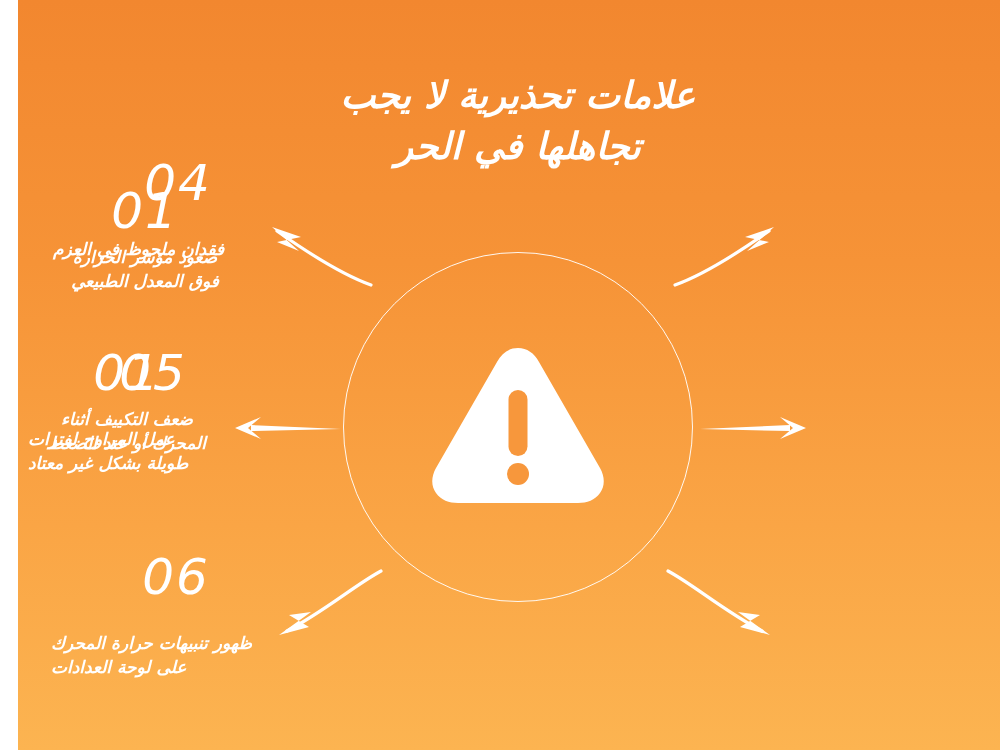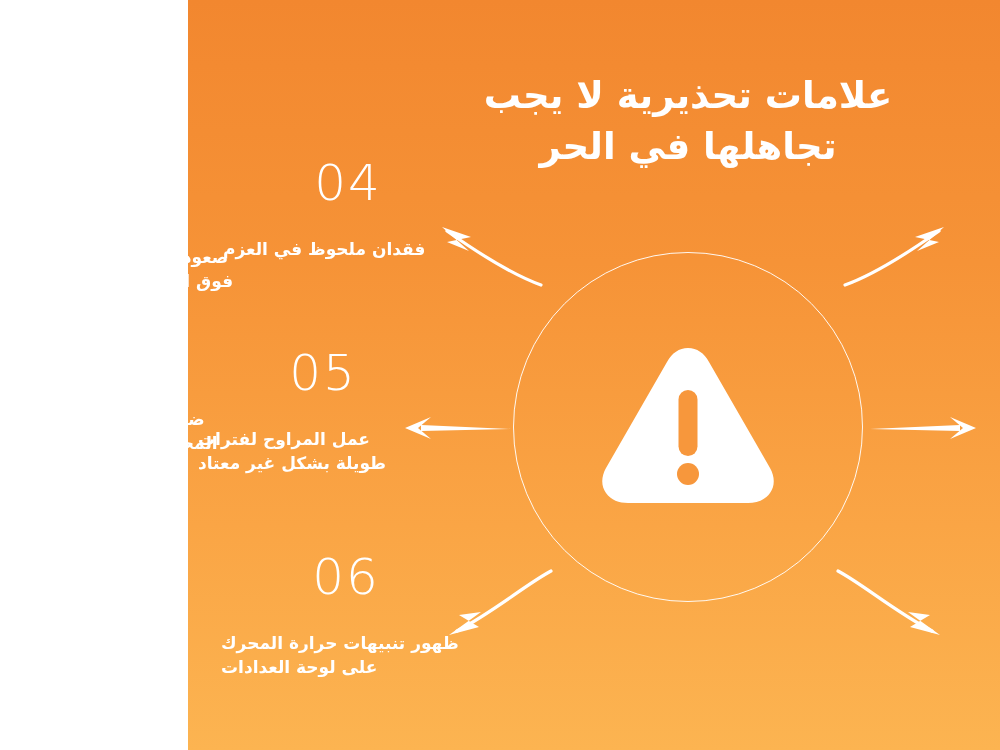--- a/index.html
+++ b/index.html
@@ -8,24 +8,25 @@
     padding: 0;
   }
   body {
     width: 1000px;
     height: 750px;
     overflow: hidden;
     font-family: "DejaVu Sans", "Liberation Sans", sans-serif;
   }
   #poster {
     position: relative;
-    width: 812px;
+    width: 982px;
     height: 750px;
     background: linear-gradient(to bottom, #F2872F 0%, #F69337 35%, #FAA545 70%, #FCB451 100%);
     overflow: hidden;
+    font-style: italic;
   }
 
   
   .title {
     position: absolute;
     top: 70px;
     left: 0;
     width: 1000px;
     text-align: center;
     color: #FFFFFF;

